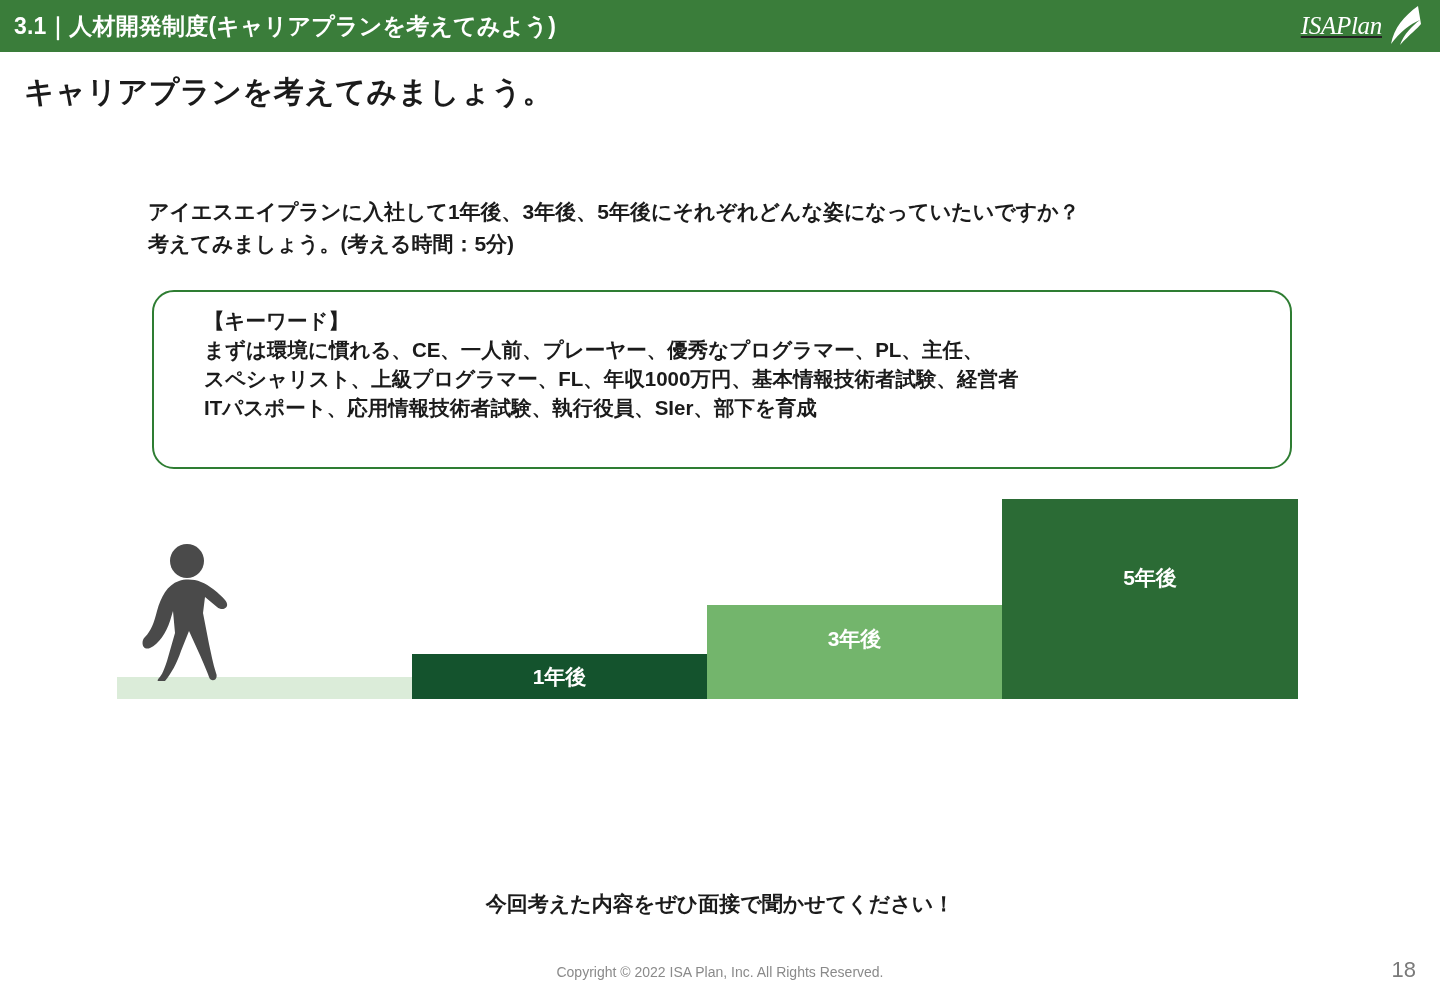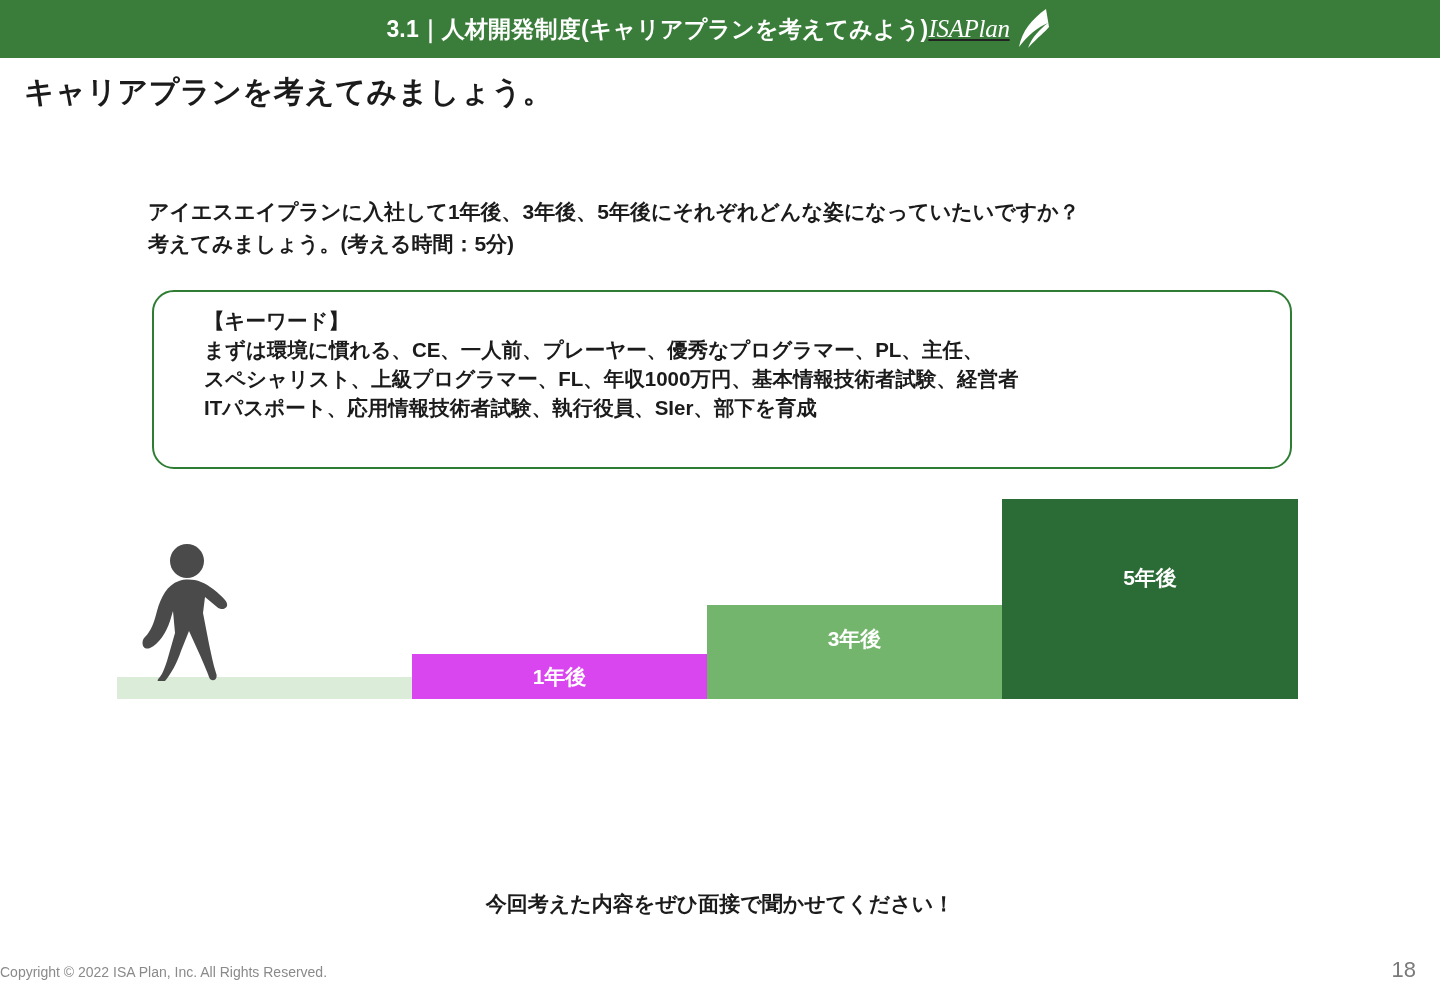--- a/index.html
+++ b/index.html
@@ -14,25 +14,25 @@
     color: #222222;
     overflow: hidden;
     position: relative;
   }
 
   
   .header-bar {
     position: absolute;
     top: 0; left: 0;
     width: 1440px;
-    height: 58px;
+    height: 52px;
     background: #3a7d3a;
     display: flex;
     align-items: center;
-    justify-content: center;
+    justify-content: space-between;
     box-sizing: border-box;
     padding: 0 18px 0 14px;
   }
   .header-title {
     color: #ffffff;
     font-size: 23px;
     font-weight: bold;
     letter-spacing: 0.2px;
     white-space: nowrap;
   }
@@ -125,21 +125,21 @@
   .step-0 {
     left: 0;
     width: 295px;
     height: 22px;
     background: #dbecd9;
   }
   .step-1 {
     left: 295px;
     width: 295px;
     height: 45px;
-    background: #d946ef;
+    background: #14532d;
   }
   .step-2 {
     left: 590px;
     width: 295px;
     height: 94px;
     background: #73b56c;
   }
   .step-3 {
     left: 885px;
     width: 296px;
@@ -169,21 +169,21 @@
     font-weight: bold;
     color: #1b1b1b;
   }
 
   
   .copyright {
     position: absolute;
     top: 964px;
     left: 0;
     width: 1440px;
-    text-align: left;
+    text-align: center;
     font-size: 14px;
     color: #8a8a8a;
   }
   .page-number {
     position: absolute;
     top: 957px;
     right: 24px;
     font-size: 22px;
     color: #7a7a7a;
   }

